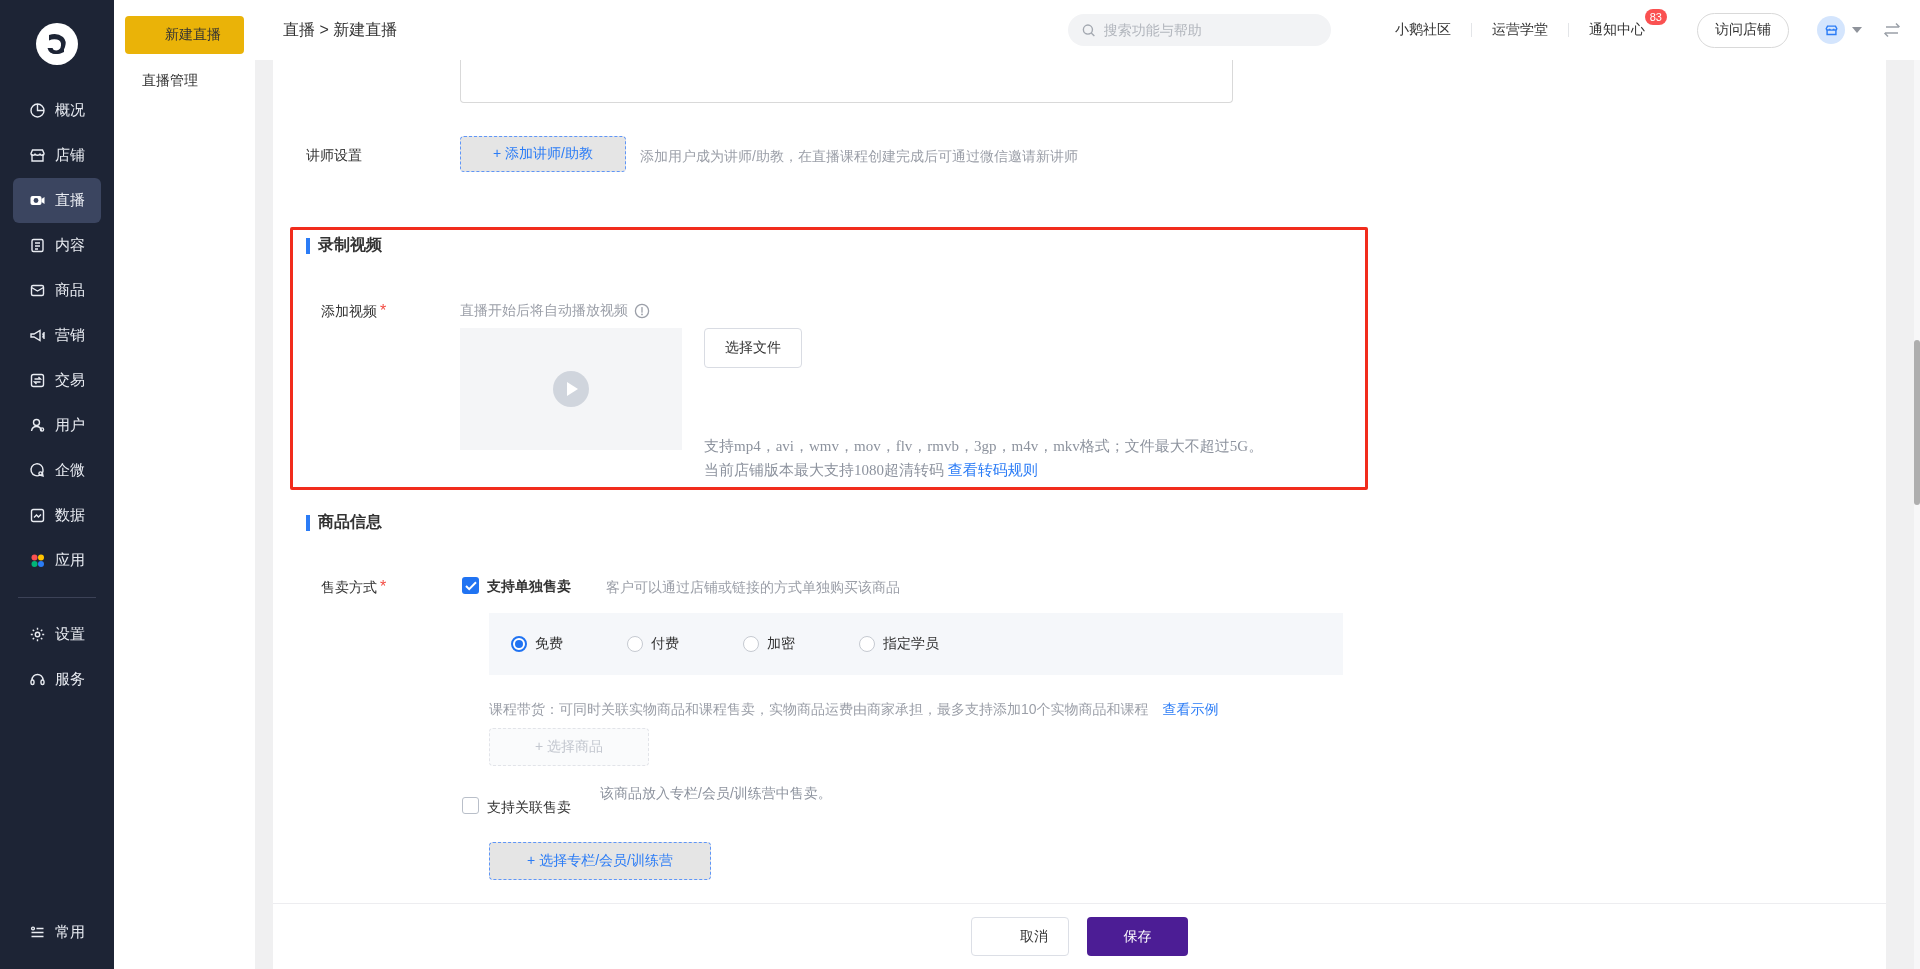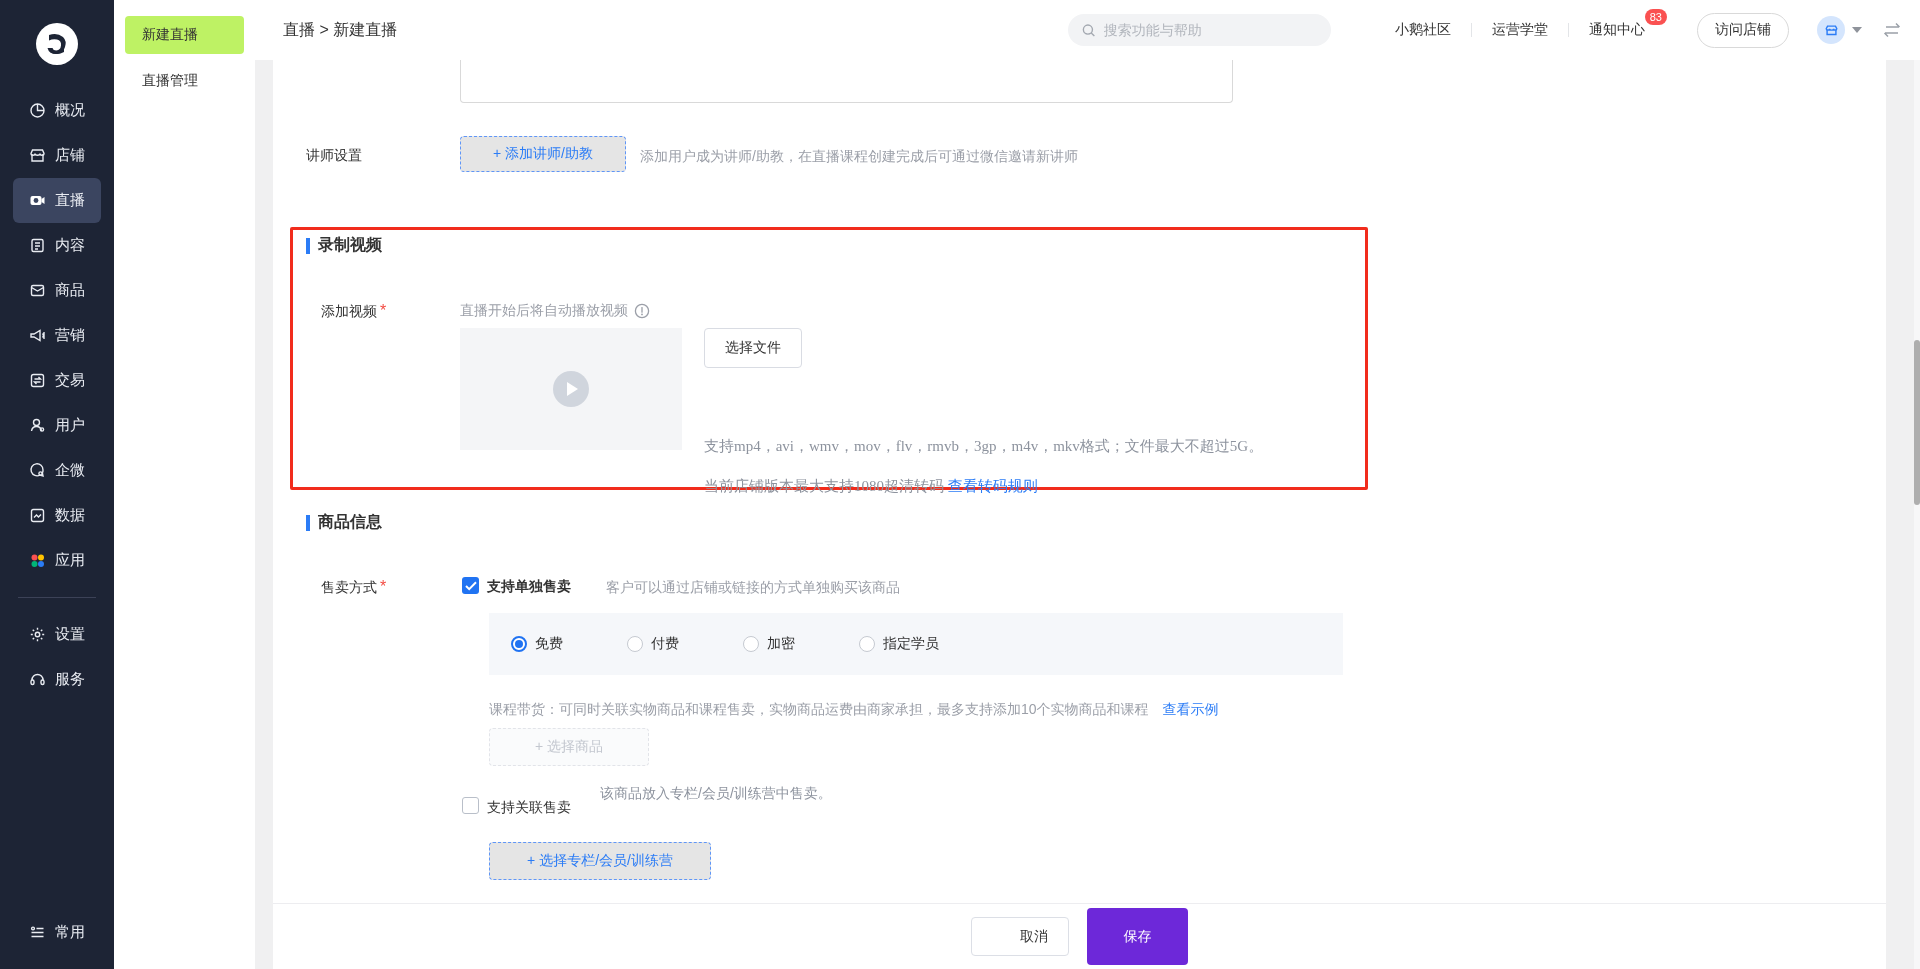--- a/index.html
+++ b/index.html
@@ -14,21 +14,21 @@
   .nav-item { height:45px; margin:0 13px; border-radius:6px; display:flex; align-items:center; padding-left:15px; cursor:pointer; font-size:15px; }
   .nav-item .ic { width:18px; height:18px; margin-right:9px; display:flex; align-items:center; justify-content:center; }
   .nav-item.active { background:#3b4560; }
   .nav-divider { height:1px; background:#3c4257; margin:14px 18px; }
   .nav-spacer { flex:1; }
   .nav-bottom { margin-bottom:14px; }
 
   
   .subnav { width:141px; background:#fff; flex-shrink:0; padding-top:16px; }
   .subnav-item { height:38px; margin:0 11px 8px 11px; border-radius:4px; display:flex; align-items:center; padding-left:17px; font-size:14px; color:#333; cursor:pointer; }
-  .subnav-item.active { background:#bef264; }
+  .subnav-item.active { background:#eab308;justify-content:center; }
 
   
   .main { flex:1; display:flex; flex-direction:column; min-width:0; }
 
   
   .topbar { height:60px; background:#fff; display:flex; align-items:center; padding:0 18px 0 28px; flex-shrink:0; }
   .breadcrumb { font-size:16px; color:#333; }
   .topbar-right { margin-left:auto; display:flex; align-items:center; }
   .searchbox { width:263px; height:32px; background:#f2f3f5; border-radius:16px; display:flex; align-items:center; padding:0 14px; margin-right:44px; }
   .searchbox input { border:0; background:transparent; outline:none; font-size:14px; color:#333; width:100%; margin-left:8px; font-family:inherit; }
@@ -62,21 +62,21 @@
   .section-bar { width:4px; height:16px; background:#2b7cf6; margin-right:8px; }
   .section-title span { font-size:16px; font-weight:bold; color:#333; }
 
   .video-ph { left:187px; top:268px; width:222px; height:122px; background:#f4f5f7; display:flex; align-items:center; justify-content:center; }
   .play-circle { width:36px; height:36px; border-radius:50%; background:#d0d5dd; display:flex; align-items:center; justify-content:center; }
   .play-tri { width:0; height:0; border-top:7px solid transparent; border-bottom:7px solid transparent; border-left:11px solid #fff; margin-left:3px; }
 
   .choose-file { left:431px; top:268px; width:98px; height:40px; border:1px solid #d9dce3; border-radius:4px; background:#fff; font-size:14px; color:#333; display:flex; align-items:center; justify-content:center; cursor:pointer; font-family:inherit; }
 
   .format-text { left:431px; top:374px; font-family:"Liberation Serif","DejaVu Serif",serif; font-size:15px; color:#8d939e; line-height:24px; }
-  .format-text .row2 { margin-top:16px;font-family:Liberation Serif, serif; }
+  .format-text .row2 { margin-top:0;font-family:Liberation Serif, serif; }
   .link { color:#2b7cf6; cursor:pointer; text-decoration:none; }
 
   .checkbox { width:17px; height:17px; border-radius:3px; cursor:pointer; display:flex; align-items:center; justify-content:center; }
   .checkbox.checked { background:#2073f2; }
   .checkbox.unchecked { background:#fff; border:1px solid #b9bfc9; }
   .cb-label { font-size:14px; color:#333; }
 
   .radio-panel { left:216px; top:553px; width:854px; height:62px; background:#f5f7fa; display:flex; align-items:center; padding-left:22px; }
   .radio-item { display:flex; align-items:center; margin-right:64px; cursor:pointer; }
   .radio { width:16px; height:16px; border-radius:50%; margin-right:8px; position:relative; }
@@ -84,21 +84,21 @@
   .radio.on::after { content:""; position:absolute; left:2px; top:2px; width:8px; height:8px; border-radius:50%; background:#2073f2; }
   .radio.off { border:1px solid #c6cad1; background:#fff; }
   .radio-item span { font-size:14px; color:#333; }
 
   .disabled-btn { left:216px; top:668px; width:160px; height:38px; border:1px dashed #e2e4e9; border-radius:4px; background:#fafbfc; color:#c3c7cf; font-size:14px; display:flex; align-items:center; justify-content:center; cursor:not-allowed; font-family:inherit; }
 
   .related-hints { left:327px; top:722px; font-size:14px; color:#8d939e; line-height:23px; }
 
   .footer-bar { position:absolute; left:0; right:0; bottom:0; height:66px; background:#fff; border-top:1px solid #ededf0; display:flex; align-items:center; justify-content:center; gap:18px; }
   .btn-cancel { width:98px; height:39px; border:1px solid #dcdfe6; border-radius:4px; background:#fff; font-size:14px; color:#333; cursor:pointer; font-family:inherit;padding-left:28px; }
-  .btn-save { width:101px; height:57px; border:0; border-radius:4px; background:#6d28d9; font-size:14px; color:#fff; cursor:pointer; font-family:inherit; }
+  .btn-save { width:101px; height:39px; border:0; border-radius:4px; background:#4c1d95; font-size:14px; color:#fff; cursor:pointer; font-family:inherit; }
 
   .scroll-track { position:absolute; right:0; top:0; bottom:0; width:6px; background:#f7f7f8; }
   .scroll-thumb { position:absolute; right:0; top:280px; width:6px; height:165px; background:#aeaeae; border-radius:3px; }
 </style>
 </head>
 <body>
 
 <div class="app">
 
   <div class="sidebar">

